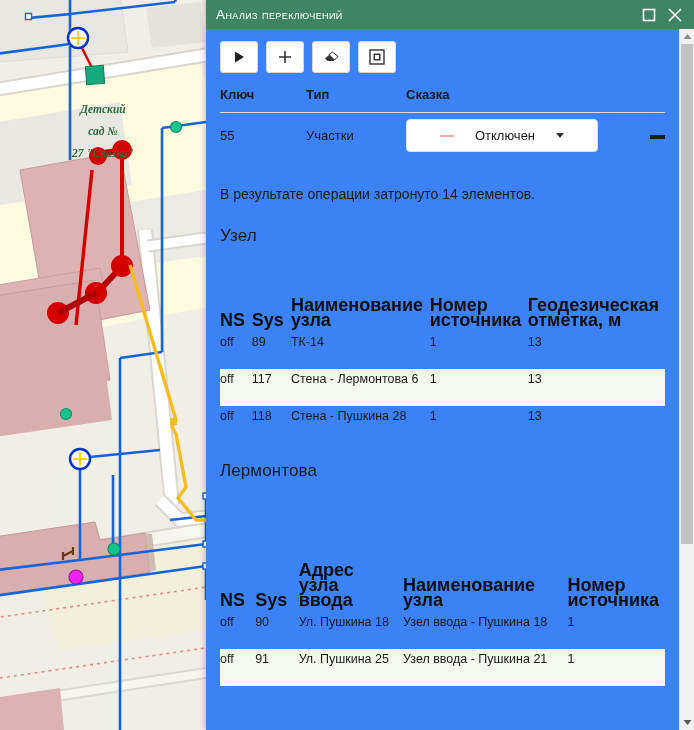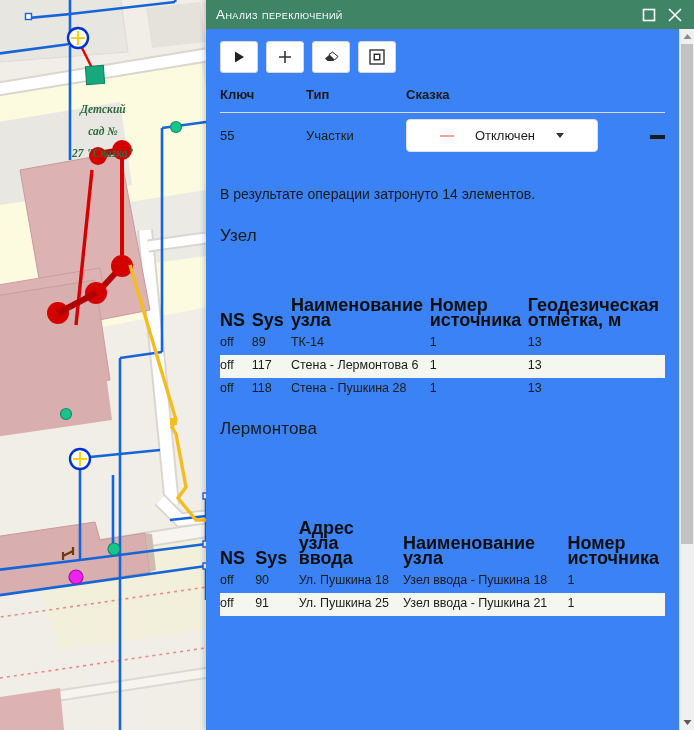--- a/index.html
+++ b/index.html
@@ -82,21 +82,21 @@
   h2.section{
     font-size:17px;font-weight:normal;color:#1b1b1b;margin:18px 0 0 0;
     letter-spacing:.1px;
   }
 
   .dtable{margin-top:52px;}
   .dtable th{
     font-size:18px;font-weight:bold;color:#0f0f0f;text-align:left;
     vertical-align:bottom;padding:0 6px 4px 0;line-height:15px;
   }
-  .dtable td{font-size:12.5px;color:#1b1b1b;padding:3px 6px 6px 0;white-space:nowrap;}
+  .dtable td{font-size:12.5px;color:#1b1b1b;padding:3px 6px 20px 0;white-space:nowrap;}
   .dtable tbody tr:nth-child(even){background:#f3f7ef;}
 
   
   #vscroll{
     width:14px;min-width:14px;background:#f0f0f0;border-left:1px solid #e2e2e2;
     display:flex;flex-direction:column;align-items:center;position:relative;
   }
   .sbarrow{height:15px;display:flex;align-items:center;justify-content:center;cursor:pointer;}
   .sbtrack{flex:1;width:100%;position:relative;}
   .sbthumb{

